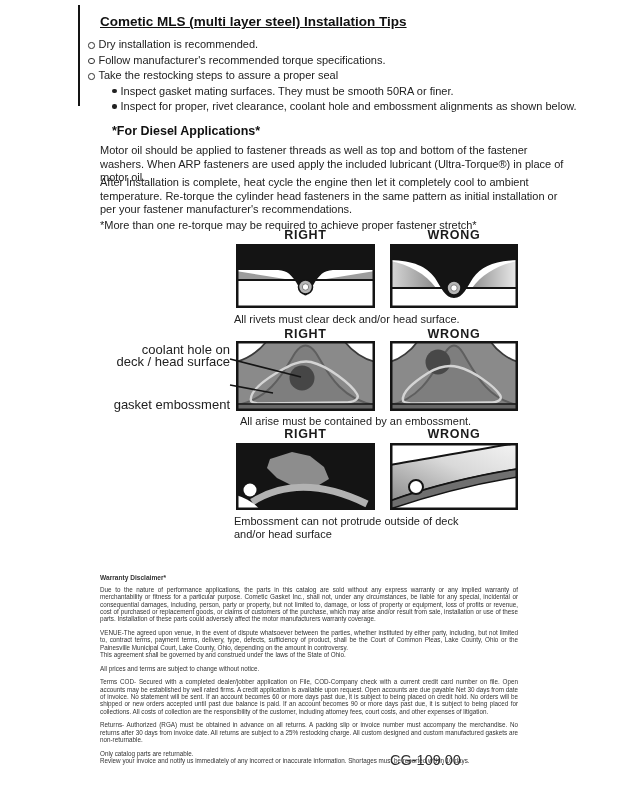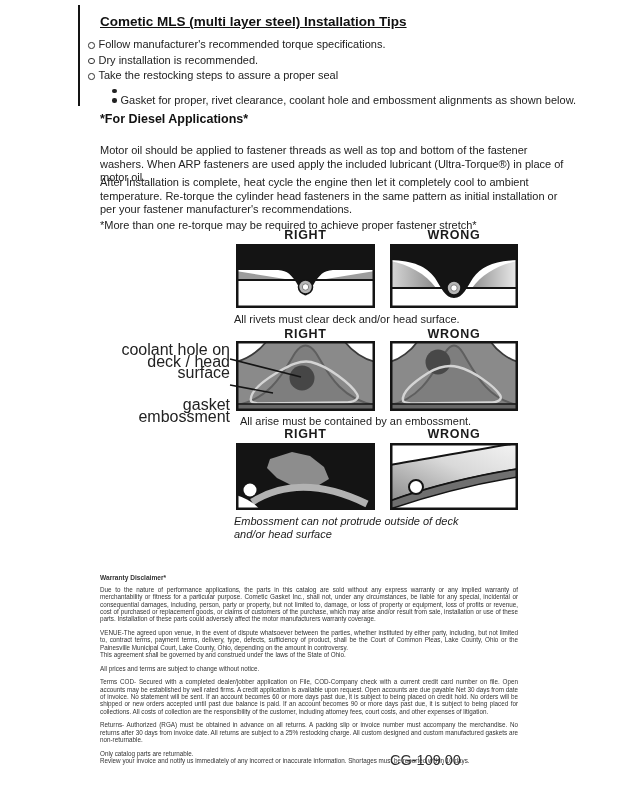--- a/index.html
+++ b/index.html
@@ -6,63 +6,64 @@
   .page{position:relative;width:618px;height:800px;background:#ffffff;overflow:hidden;
         font-family:"Liberation Sans",sans-serif;color:#1c1c1c;}
   .left-rule{position:absolute;left:78px;top:5px;width:2px;height:101px;background:#141414;}
   .title{position:absolute;left:100px;top:14px;margin:0;font-size:13.5px;font-weight:bold;
          text-decoration:underline;color:#111;}
   .tips{position:absolute;left:88px;top:37px;width:490px;font-size:11px;line-height:15.5px;color:#222;}
   .tip-row{display:flex;align-items:flex-start;}
   .o-marker{flex:none;width:4.5px;height:4.5px;border:1.2px solid #333;border-radius:50%;margin:5px 4px 0 0;}
   .dot-marker{flex:none;width:4.5px;height:4.5px;background:#222;border-radius:50%;margin:5px 4px 0 0;}
   .sub{margin-left:24px;}
-  .diesel-heading{position:absolute;left:100px;top:112px;margin:0;font-size:12.5px;font-weight:bold;color:#111;}
+  .diesel-heading{position:absolute;left:100px;top:112px;margin:12px;font-size:12.5px;font-weight:bold;color:#111;}
   .para{position:absolute;left:100px;width:468px;font-size:11px;line-height:13.5px;color:#222;}
   .p1{top:133px;} .p2{top:165px;} .note{top:208px;}
   .dg-label{position:absolute;font-size:12.5px;font-weight:bold;letter-spacing:0.7px;
             color:#1a1a1a;text-align:center;}
   .panel{position:absolute;}
   .caption{position:absolute;font-size:11px;line-height:13px;color:#222;white-space:pre-line;}
-  .ann{position:absolute;left:95px;width:135px;font-size:16px;line-height:11.5px;text-align:right;
+  .ann{position:absolute;left:95px;width:135px;font-size:13px;line-height:11.5px;text-align:right;
        color:#222;white-space:pre-line;}
   .leader{position:absolute;left:225px;top:349px;z-index:5;}
   .warranty{position:absolute;left:100px;top:574px;width:418px;color:#333;}
   .warranty h4{margin:0 0 5px 0;font-size:6.6px;}
   .warranty p{margin:0 0 6.5px 0;font-size:6.3px;line-height:7.3px;text-align:justify;white-space:pre-line;}
   .page-num{position:absolute;left:390px;top:752px;font-size:14.5px;color:#2e2e2e;}
 </style>
 </head>
 <body>
 
 <div class="page">
 
   <div class="left-rule"></div>
 
   <h1 class="title">Cometic MLS (multi layer steel) Installation Tips</h1>
 
   <div class="tips">
     <div class="tip-row">
       <span class="o-marker"></span>
-      <span>Follow manufacturer's recommended torque specifications.</span>
+      <span>Dry installation is recommended.</span>
     </div>
     <div class="tip-row">
       <span class="o-marker"></span>
-      <span>Dry installation is recommended.</span>
+      <span>Follow manufacturer's recommended torque specifications.</span>
     </div>
     <div class="tip-row">
       <span class="o-marker"></span>
       <span>Take the restocking steps to assure a proper seal</span>
     </div>
     <div class="tip-row sub">
       <span class="dot-marker"></span>
+      <span>Inspect gasket mating surfaces.  They must be smooth 50RA or finer.</span>
     </div>
     <div class="tip-row sub">
       <span class="dot-marker"></span>
-      <span>Gasket for proper, rivet clearance, coolant hole and embossment alignments as shown below.</span>
+      <span>Inspect for proper, rivet clearance, coolant hole and embossment alignments as shown below.</span>
     </div>
   </div>
 
   <h2 class="diesel-heading">*For Diesel Applications*</h2>
   <p class="para p1">Motor oil should be applied to fastener threads as well as top and bottom of the fastener washers. When ARP fasteners are used apply the included lubricant (Ultra-Torque®) in place of motor oil.</p>
   <p class="para p2">After Installation is complete, heat cycle the engine then let it completely cool to ambient temperature. Re-torque the cylinder head fasteners in the same pattern as initial installation or per your fastener manufacturer's recommendations.</p>
   <p class="para note">*More than one re-torque may be required to achieve proper fastener stretch*</p>
 
   <div class="dg-label" style="left:236px;top:228px;width:139px;">RIGHT</div>
   <div class="dg-label" style="left:390px;top:228px;width:128px;">WRONG</div>
@@ -161,21 +162,21 @@
           <stop offset="1" stop-color="#f4f4f4"></stop>
       </linearGradient>
     </defs>
     <rect x="0" y="0" width="128" height="67" fill="#ffffff"></rect>
     <path d="M0,22 C36,16 84,7 128,0 L128,26 C88,32 38,44 0,58 Z" fill="url(#g3)" stroke="#141414" stroke-width="2"></path>
     <path d="M0,58 C38,44 88,32 128,26 L128,34 C90,40 42,52 0,66 Z" fill="#6f6f6f" stroke="#141414" stroke-width="1.5"></path>
     <circle cx="26" cy="44" r="7" fill="#ffffff" stroke="#141414" stroke-width="2"></circle>
     <rect x="1.25" y="1.25" width="125.5" height="64.5" fill="none" stroke="#141414" stroke-width="2.5"></rect>
   </svg>
 
-  <div class="caption" style="left:234px;top:515px;font-style:italic;">Embossment can not protrude outside of deck
+  <div class="caption" style="left:234px;top:515px;">Embossment can not protrude outside of deck
 and/or head surface</div>
 
   <div class="warranty">
     <h4>Warranty Disclaimer*</h4>
     <p>Due to the nature of performance applications, the parts in this catalog are sold without any express warranty or any implied warranty of merchantability or fitness for a particular purpose.  Cometic Gasket Inc., shall not, under any circumstances, be liable for any special, incidental or consequential damages, including, person, party or property, but not limited to, damage, or loss of property or equipment, loss of profits or revenue, cost of purchased or replacement goods, or claims of customers of the purchase, which may arise and/or result from sale, installation or use of these parts.  Installation of these parts could adversely affect the motor manufacturers warranty coverage.</p>
     <p>VENUE-The agreed upon venue, in the event of dispute whatsoever between the parties, whether instituted by either party, including, but not limited to, contract terms, payment terms, delivery, type, defects, sufficiency of product, shall be the Court of Common Pleas, Lake County, Ohio or the Painesville Municipal Court, Lake County, Ohio, depending on the amount in controversy.
 This agreement shall be governed by and construed under the laws of the State of Ohio.</p>
     <p>All prices and terms are subject to change without notice.</p>
     <p>Terms COD- Secured with a completed dealer/jobber application on File, COD-Company check with a current credit card number on file.  Open accounts may be established by well rated firms.  A credit application is available upon request.  Open accounts are due payable Net 30 days from date of invoice.  No statement will be sent.  If an account becomes 60 or more days past due, it is subject to being placed on credit hold.  No orders will be shipped or new orders accepted until past due balance is paid.  If an account becomes 90 or more days past due, it is subject to being placed for collections.  All costs of collection are the responsibility of the customer, including attorney fees, court costs, and other expenses of litigation.</p>
     <p>Returns- Authorized (RGA) must be obtained in advance on all returns.  A packing slip or invoice number must accompany the merchandise.  No returns after 30 days from invoice date.  All returns are subject to a 25% restocking charge.  All custom designed and custom manufactured gaskets are non-returnable.</p>

